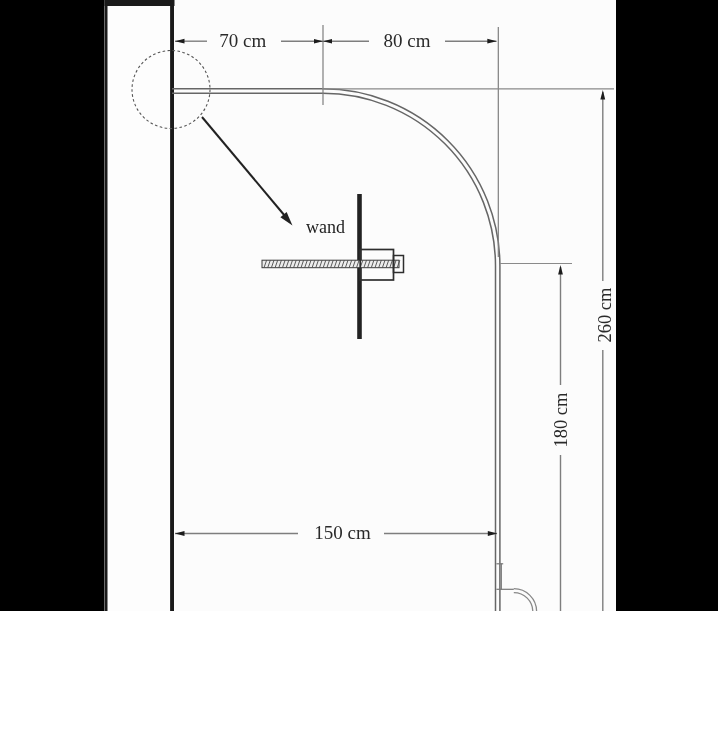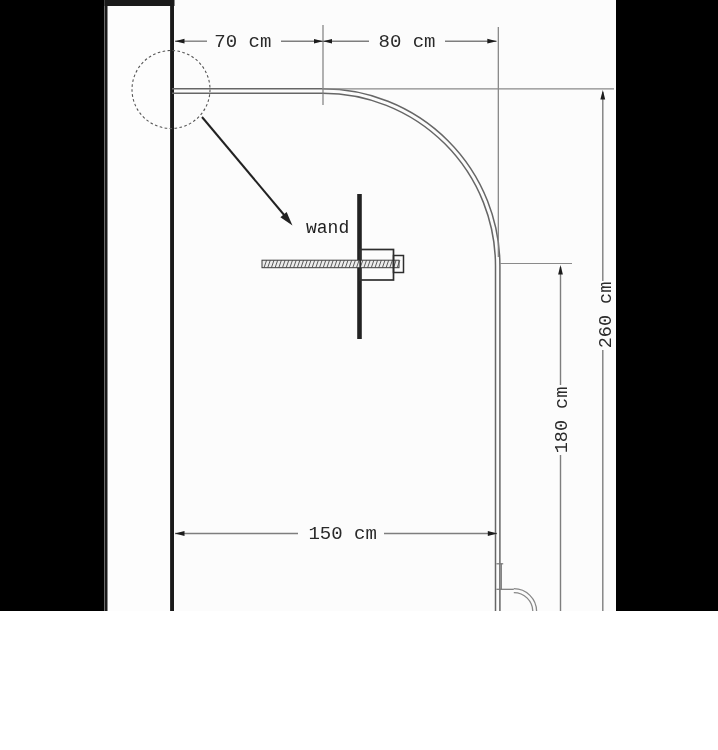--- a/index.html
+++ b/index.html
@@ -1,17 +1,17 @@
 <!DOCTYPE html>
 <html><head>
 <meta charset="utf-8">
 <style>
   html,body{margin:0;padding:0;background:#fff;}
   .page{position:relative;width:718px;height:611px;overflow:hidden;background:#fcfcfc;
-        font-family:Liberation Mono, monospace;}
+        font-family:Liberation Serif, serif;}
   svg{display:block;}
 </style>
 </head>
 <body>
 <div class="page">
 <svg width="718" height="750" viewBox="0 0 718 750" xmlns="http://www.w3.org/2000/svg">
 
   <rect x="0" y="0" width="718" height="750" fill="#fcfcfc"></rect>
 
   <rect x="0" y="0" width="104.5" height="750" fill="#000"></rect>

